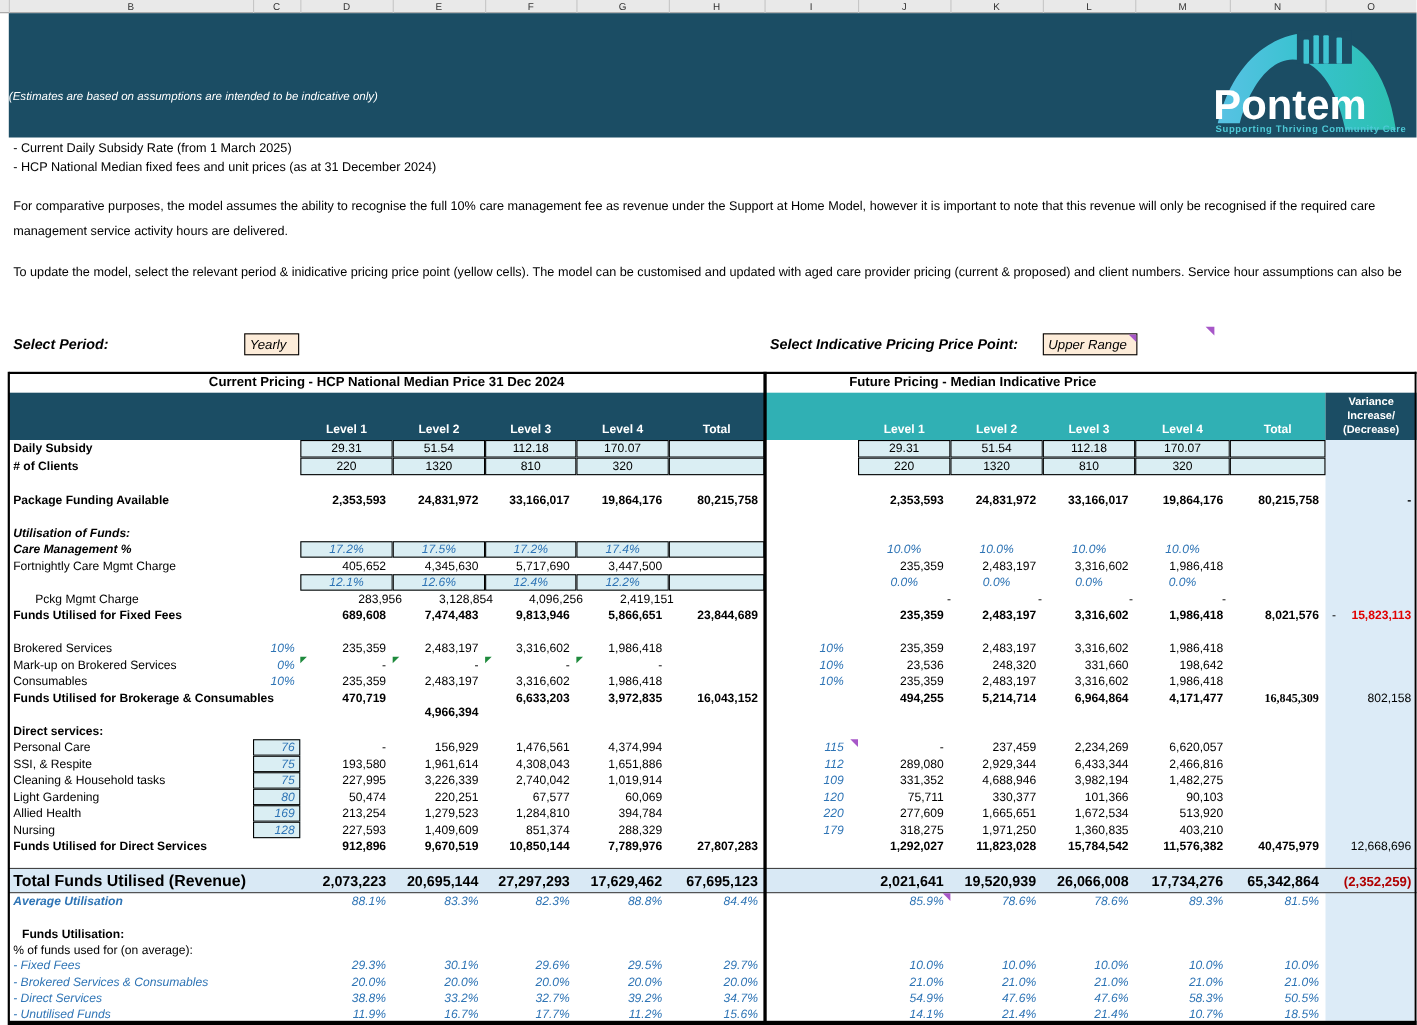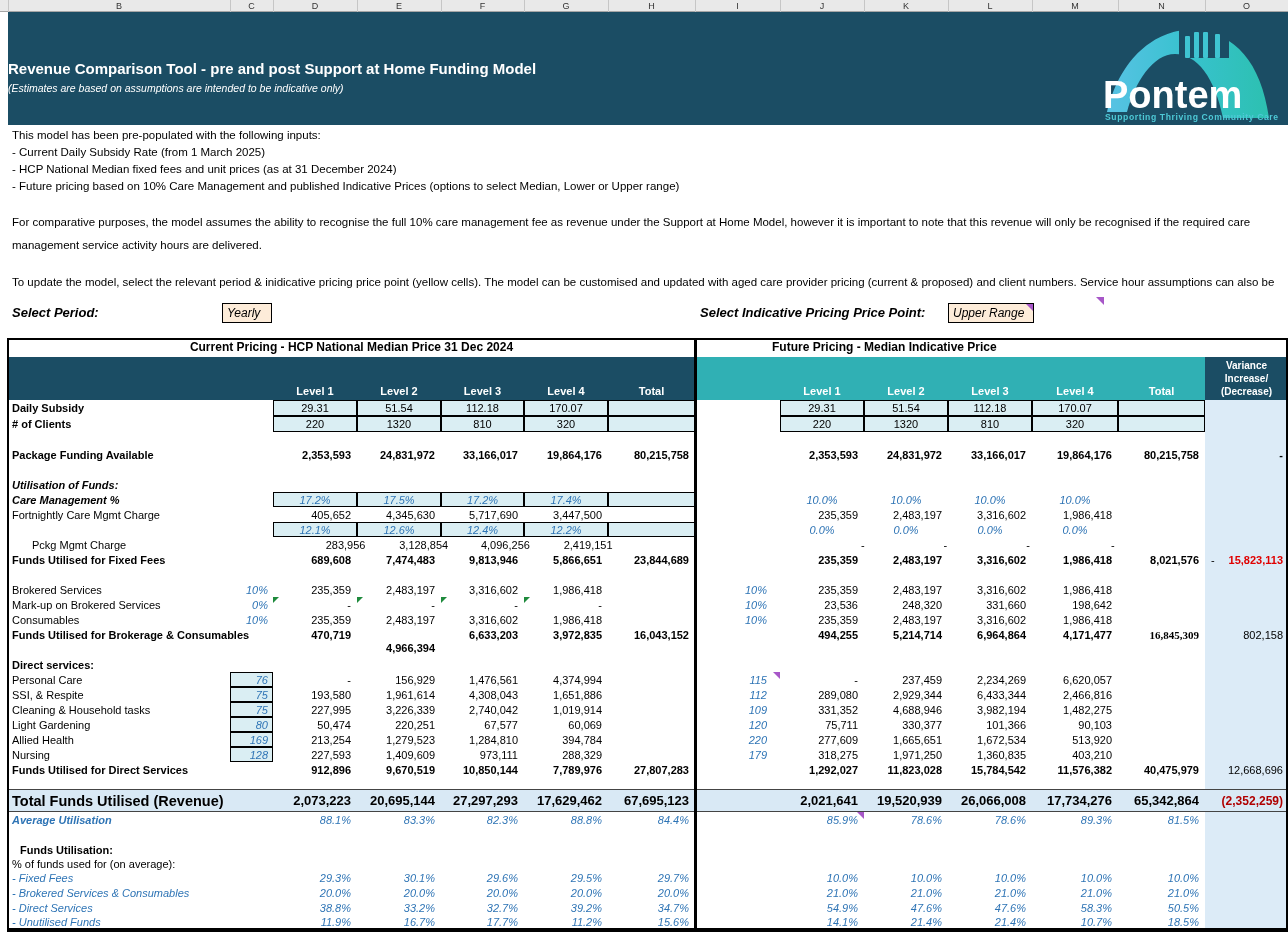--- a/index.html
+++ b/index.html
@@ -110,21 +110,20 @@
       <div class="collet" style="left: 737.5px;">I</div>
       <div class="collet" style="left: 822px;">J</div>
       <div class="collet" style="left: 906px;">K</div>
       <div class="collet" style="left: 990px;">L</div>
       <div class="collet" style="left: 1075px;">M</div>
       <div class="collet" style="left: 1161.5px;">N</div>
       <div class="collet" style="left: 1246.5px;">O</div>
     </div>
 
   <div id="band">
-    <div id="title">Revenue Comparison Tool - pre and post Support at Home Funding Model</div>
     <div id="subtitle">(Estimates are based on assumptions are intended to be indicative only)</div>
     <div id="logo">
       <svg width="185" height="102" viewBox="0 0 185 102">
         <defs>
           <linearGradient id="archgrad" x1="0" y1="0" x2="185" y2="0" gradientUnits="userSpaceOnUse">
             <stop offset="0" stop-color="#5ec2e8"></stop>
               <stop offset="0.5" stop-color="#38c2cf"></stop>
               <stop offset="1" stop-color="#2bc0ad"></stop>
           </linearGradient>
         </defs>
@@ -136,24 +135,22 @@
           <rect x="110" y="12" width="5" height="26" rx="1" fill="#3fc4d2"></rect>
           <rect x="122" y="14" width="5" height="24" rx="1" fill="#3fc4d2"></rect>
         </g>
         <text x="10" y="88" font-family="Liberation Sans, sans-serif" font-size="38" font-weight="bold" fill="#ffffff">Pontem</text>
         <text x="12" y="100" font-family="Liberation Sans, sans-serif" font-size="8.6" font-weight="bold" fill="#4ec9d6" letter-spacing="0.6">Supporting Thriving Community Care</text>
       </svg>
     </div>
   </div>
 
   <div id="intro">
-    <div class="l">This model has been pre-populated with the following inputs:</div>
     <div class="l">- Current Daily Subsidy Rate (from 1 March 2025)</div>
     <div class="l">- HCP National Median fixed fees and unit prices (as at 31 December 2024)</div>
-    <div class="l">- Future pricing based on 10% Care Management and published Indicative Prices (options to select Median, Lower or Upper range)</div>
     <div class="p2">For comparative purposes, the model assumes the ability to recognise the full 10% care management fee as revenue under the Support at Home Model, however it is important to note that this revenue will only be recognised if the required care management service activity hours are delivered.</div>
     <div class="p3">To update the model, select the relevant period &amp; inidicative pricing price point (yellow cells). The model can be customised and updated with aged care provider pricing (current &amp; proposed) and client numbers. Service hour assumptions can also be</div>
   </div>
 
   <div class="sel-label" style="left:12px">Select Period:</div>
   <div class="sel-cell" style="left:222px;width:50px">Yearly</div>
   <div class="sel-label" style="left:700px">Select Indicative Pricing Price Point:</div>
   <div class="sel-cell pmark" style="left:948px;width:86px">Upper Range</div>
   <div id="float-pmark"></div>
 
@@ -495,21 +492,21 @@
         <div class="c num" style="width: 84px;">1,672,534</div>
         <div class="c num" style="width: 86px;">513,920</div>
         <div class="c num" style="width: 87px;"></div>
         <div class="c vcell num" style="width: 83px;"></div>
       </div>
       <div class="row" style="height: 15px;">
         <div class="c lab " style="width: 222px;">Nursing</div>
         <div class="c hoursbox" style="width: 43px;">128</div>
         <div class="c num" style="width: 84px;">227,593</div>
         <div class="c num" style="width: 84px;">1,409,609</div>
-        <div class="c num" style="width: 83px;">973,111</div>
+        <div class="c num" style="width: 83px;">851,374</div>
         <div class="c num" style="width: 84px;">288,329</div>
         <div class="c num" style="width: 87px;"></div>
         <div class="c rpct" style="width: 85px;">179</div>
         <div class="c num" style="width: 84px;">318,275</div>
         <div class="c num" style="width: 84px;">1,971,250</div>
         <div class="c num" style="width: 84px;">1,360,835</div>
         <div class="c num" style="width: 86px;">403,210</div>
         <div class="c num" style="width: 87px;"></div>
         <div class="c vcell num" style="width: 83px;"></div>
       </div>

